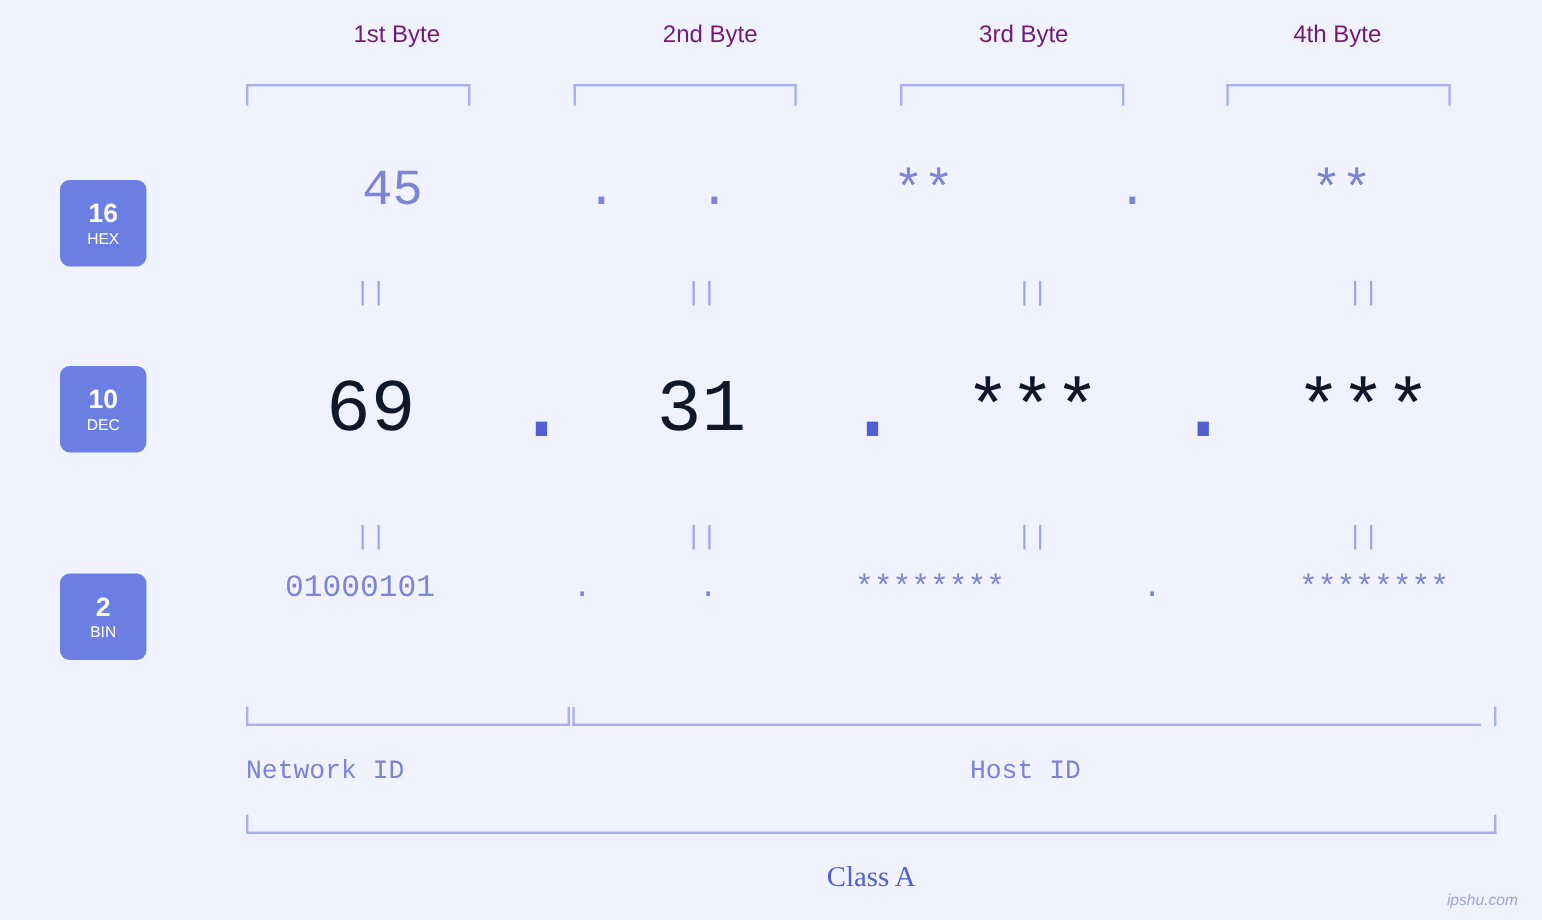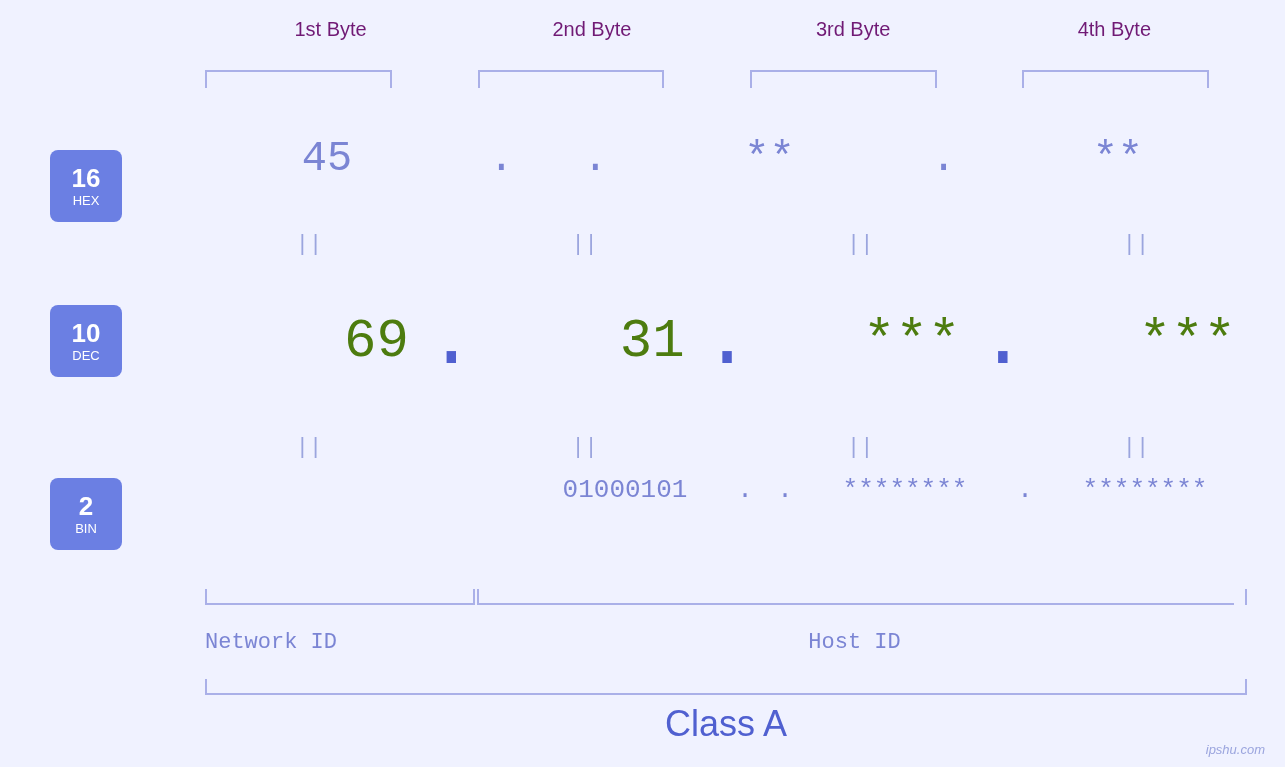--- a/index.html
+++ b/index.html
@@ -30,21 +30,21 @@
       background: #6b7fe3;
       border-radius: 8px;
       display: flex;
       flex-direction: column;
       align-items: center;
       justify-content: center;
       color: white;
       font-family: sans-serif;
     }
     .badge-number {
-      font-size: 26px;
+      font-size: 22px;
       font-weight: bold;
       line-height: 1.1;
     }
     .badge-label {
       font-size: 13px;
       font-weight: normal;
       text-align: right;
     }
 
     .badge-hex { top: 150px; left: 50px; }
@@ -99,37 +99,37 @@
       align-items: center;
       justify-content: space-around;
     }
     .row-bin {
       position: absolute;
       top: 475px;
       left: 200px;
       right: 40px;
       display: flex;
       align-items: center;
-      justify-content: flex-end;
+      justify-content: space-between;
     }
 
     
     .val-hex {
       color: #7b85d4;
       font-size: 42px;
       font-family: 'Courier New', Courier, monospace;
       width: 200px;
       text-align: center;
     }
     .val-dec {
-      color: #4d7c0f;
-      font-size: 54px;
-      font-family: 'Courier New', Courier, monospace;
-      width: 200px;
-      text-align: right;
+      color: #0f172a;
+      font-size: 62px;
+      font-family: 'Courier New', Courier, monospace;
+      width: 200px;
+      text-align: center;
     }
     .val-bin {
       color: #7b85d4;
       font-size: 26px;
       font-family: 'Courier New', Courier, monospace;
       width: 200px;
       text-align: center;
     }
 
     .dot-hex {
@@ -206,22 +206,22 @@
       height: 2px;
       background: #aab0e8;
     }
     .class-label {
       position: absolute;
       bottom: 22px;
       left: 205px;
       right: 38px;
       text-align: center;
       color: #5060d0;
-      font-family: Liberation Sans, sans-serif;
-      font-size: 36px;
+      font-family: Liberation Serif, serif;
+      font-size: 24px;
     }
 
     
     .watermark {
       position: absolute;
       bottom: 10px;
       right: 20px;
       color: #9ba5de;
       font-family: sans-serif;
       font-size: 13px;

